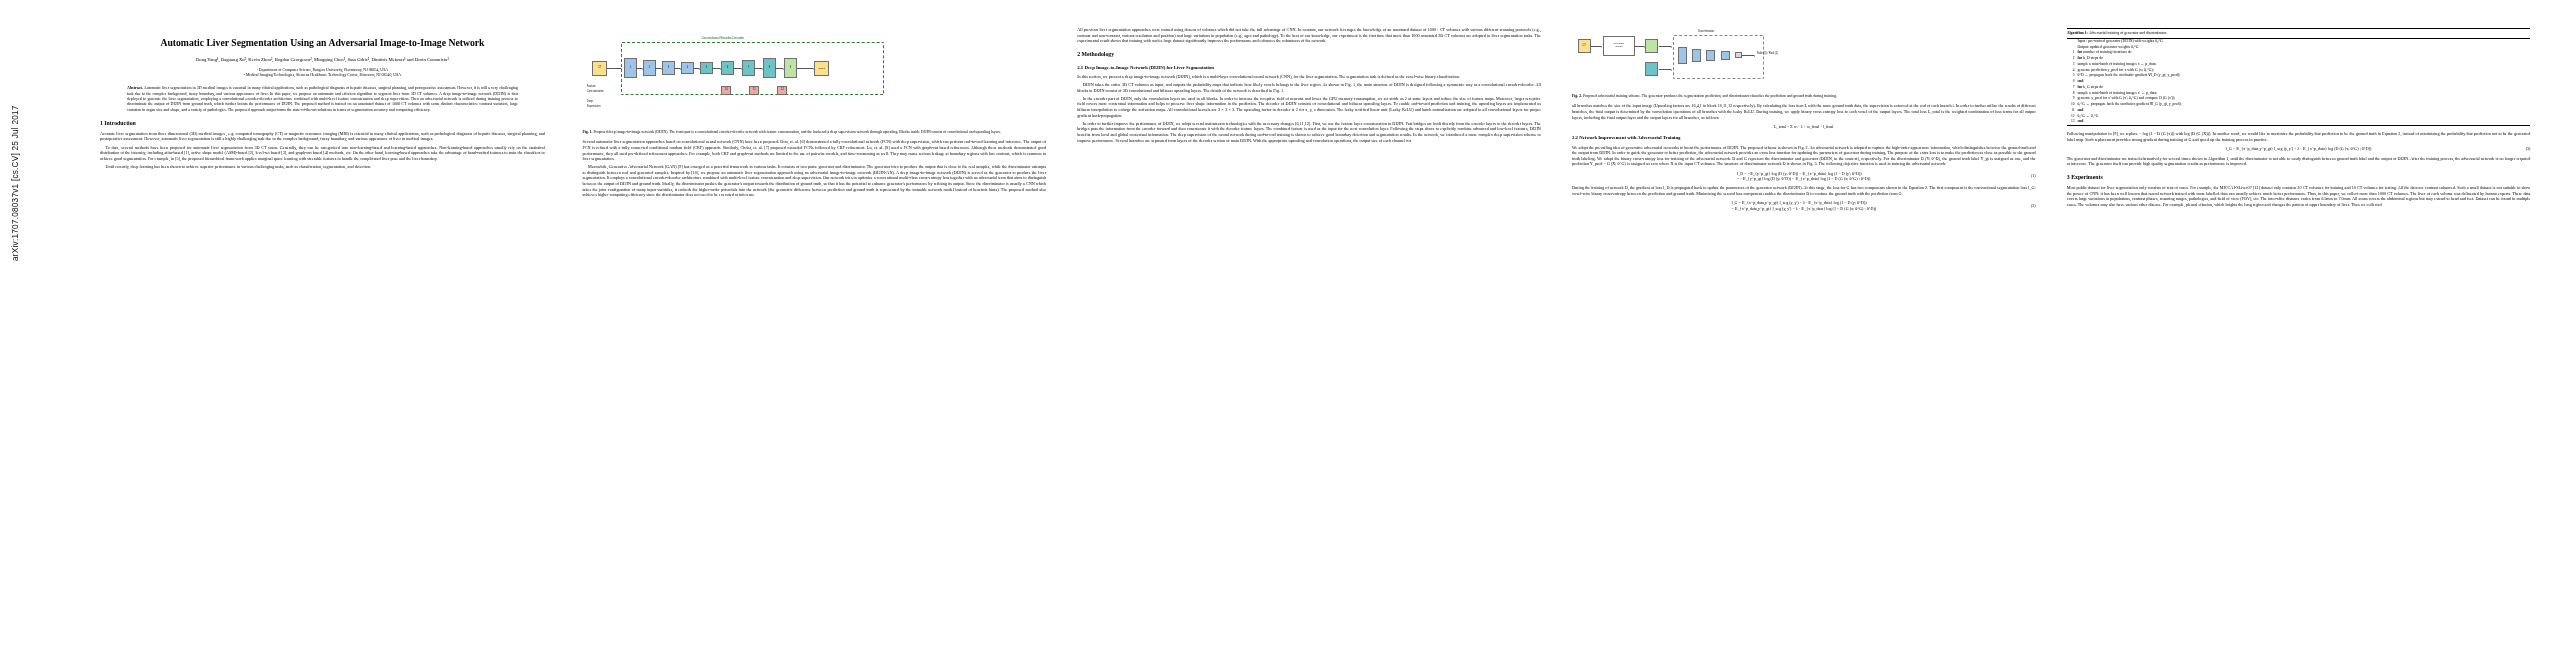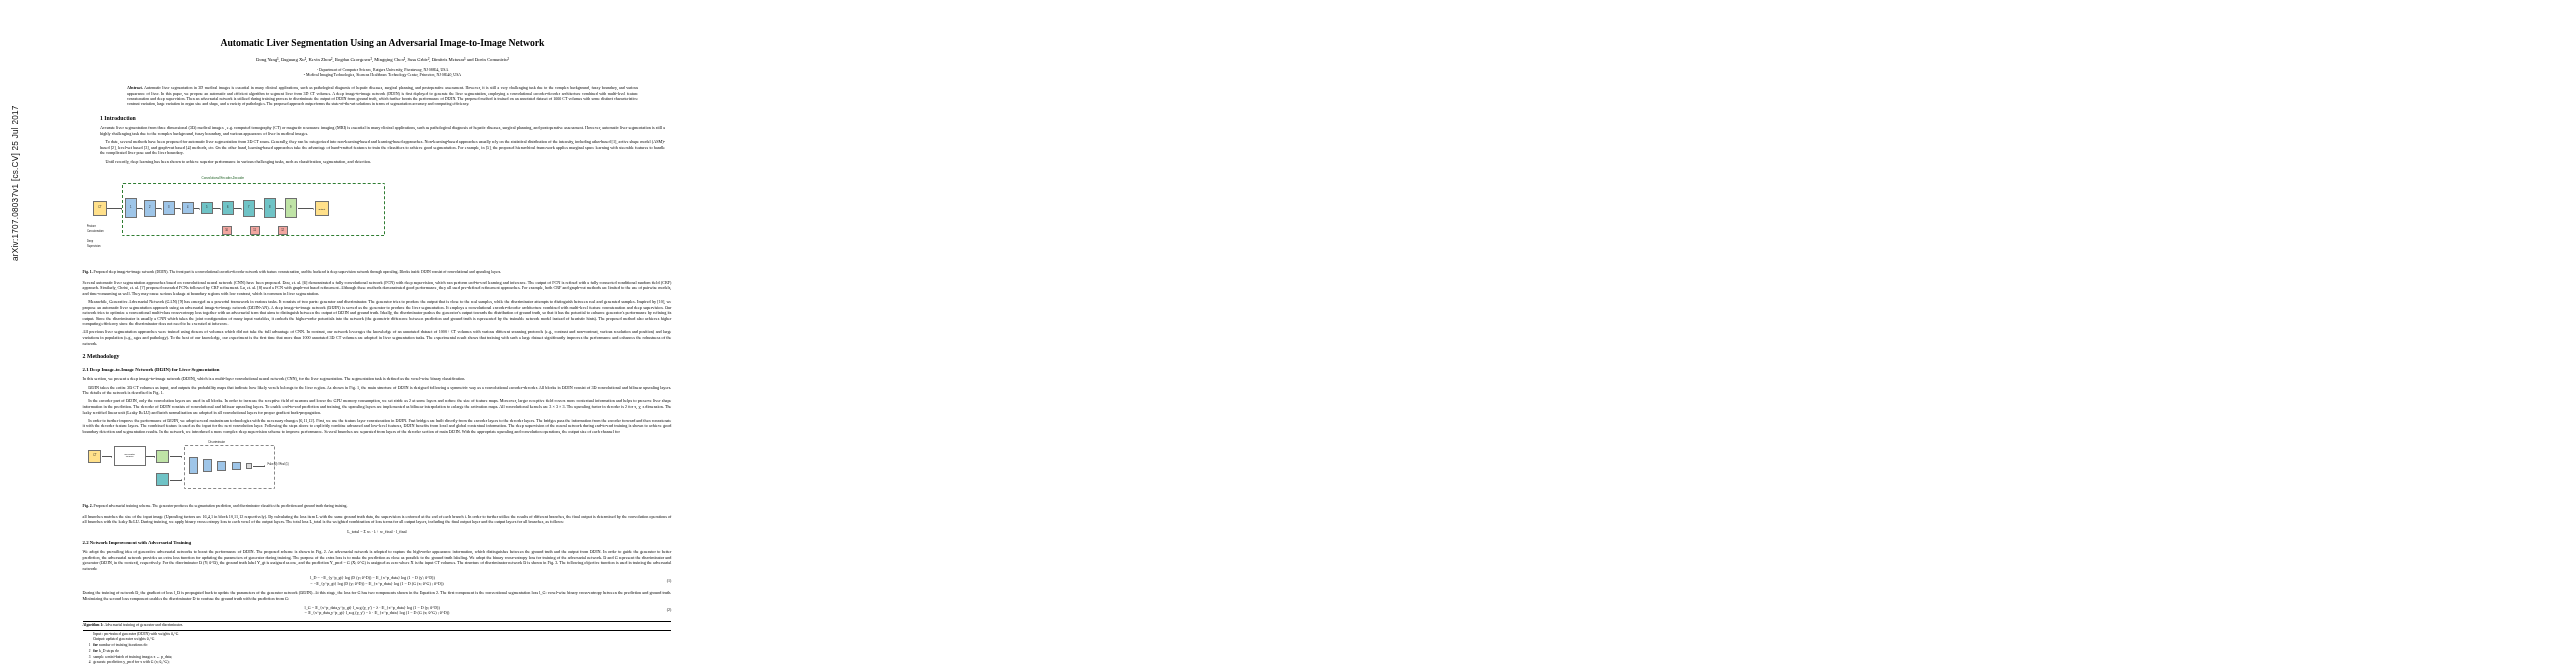--- a/index.html
+++ b/index.html
@@ -21,21 +21,20 @@
     color:#111;
     letter-spacing:0.2px;
     white-space:nowrap;
   }
   .cols{
     position:absolute;
     left:67px;top:27px;
     width:2479px;height:622px;
     display:flex;
     gap:0px;
-    flex-direction:column;
   }
   .col{
     width:620px;
     padding:0 15.6px;
     box-sizing:border-box;
     font-size:4.2px;
     line-height:1.32;
     color:#000;
     text-align:justify;
   }

